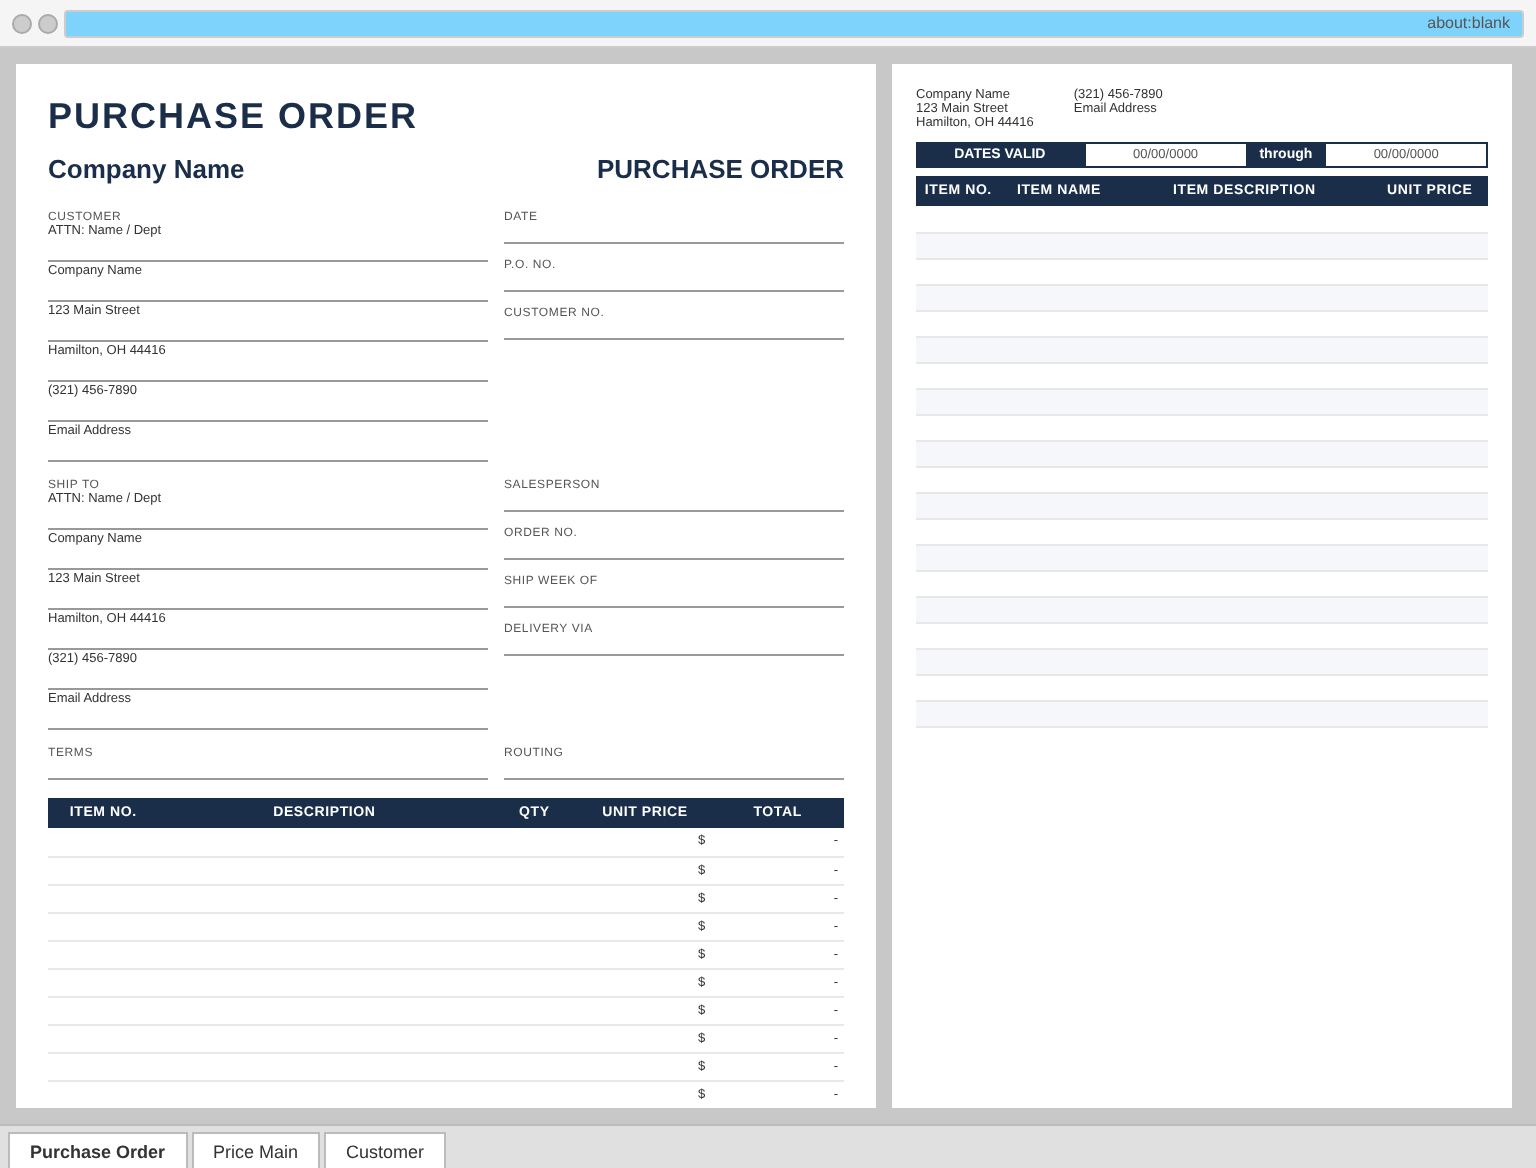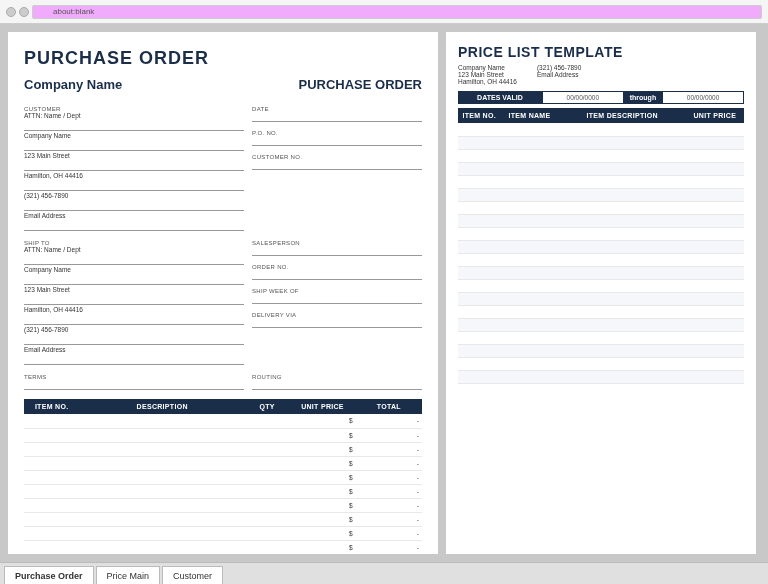--- a/index.html
+++ b/index.html
@@ -249,23 +249,24 @@
       border-radius: 50%;
       background: #ccc;
       border: 1px solid #aaa;
     }
     .nav-bar-input {
       flex: 1;
       height: 14px;
       border: 1px solid #ccc;
       border-radius: 2px;
       font-size: 8px;
-      padding: 0 20px;
-      background: #f0abfc;
+      padding: 0 6px;
+      background: #7dd3fc;
       color: #555;
+      text-align: right;
     }
   </style>
 </head>
 <body>
 
 <div class="nav-bar">
   <div class="nav-circle"></div>
   <div class="nav-circle"></div>
   <input class="nav-bar-input" type="text" value="about:blank" style="">
 </div>
@@ -446,21 +447,20 @@
       <td style="text-align:right">$</td>
       <td style="text-align:right">-</td>
     </tr>
         </tbody>
     </table>
 
   </div>
 
   <div class="sheet-right">
 
-    <div class="pl-title">PRICE LIST TEMPLATE</div>
 
     <div class="pl-company-info">
       <div class="pl-info-col">
         <span>Company Name</span>
         <span>123 Main Street</span>
         <span>Hamilton, OH 44416</span>
       </div>
       <div class="pl-info-col">
         <span>(321) 456-7890</span>
         <span>Email Address</span>

